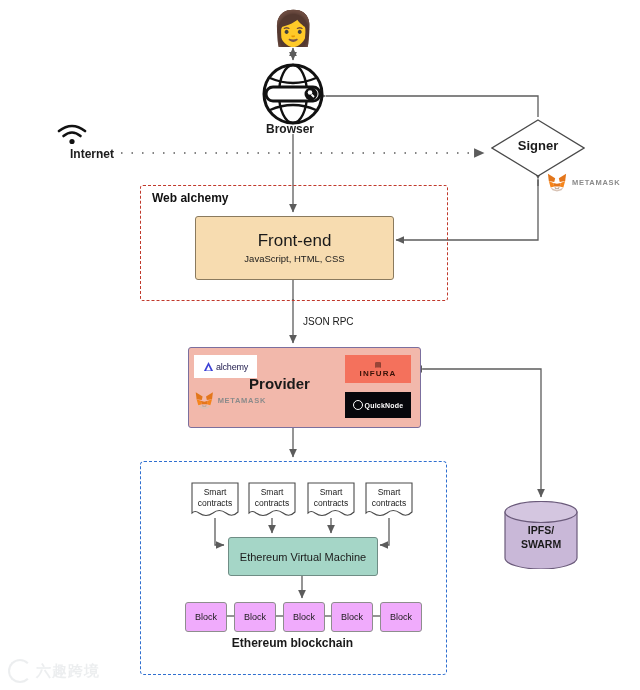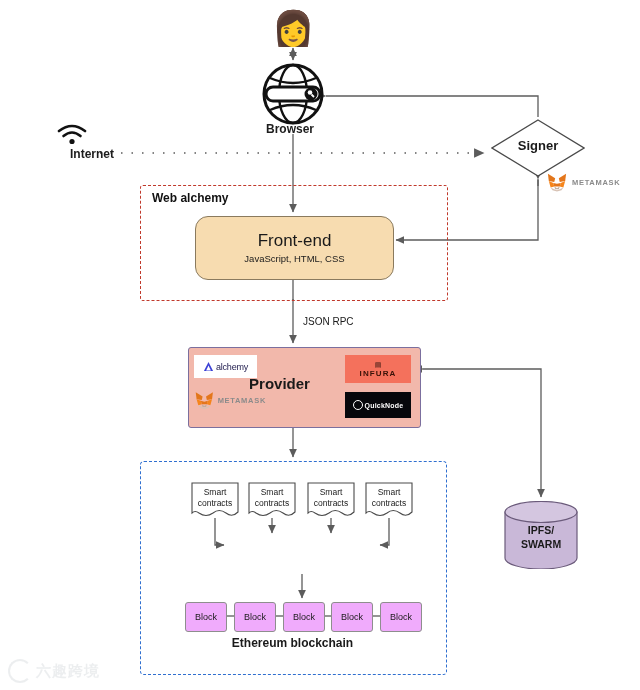--- a/index.html
+++ b/index.html
@@ -30,21 +30,21 @@
   
   #metamask-signer{left:546px;top:170px;width:86px;height:24px;display:flex;align-items:center;gap:4px;}
   .mm-text{font-size:7.5px;letter-spacing:.7px;color:#8b8b8b;font-weight:bold;}
   .fox{width:22px;height:20px;display:block;}
 
   
   #web-server-box{left:140px;top:185px;width:306px;height:114px;border:1.6px dashed #c0392b;border-radius:3px;background:transparent;}
   #web-server-label{left:152px;top:191px;font-size:12px;font-weight:bold;color:#111;}
 
   
-  #frontend-box{left:195px;top:216px;width:197px;height:62px;background:#f7dcb0;border:1.2px solid #8a7a5e;border-radius:13px;
+  #frontend-box{left:195px;top:216px;width:197px;height:62px;background:#f7dcb0;border:1.2px solid #8a7a5e;border-radius:3px;
                 display:flex;flex-direction:column;align-items:center;justify-content:center;}
   #frontend-title{font-size:17px;color:#1a1a1a;line-height:1.05;}
   #frontend-sub{font-size:9.5px;color:#1a1a1a;margin-top:3px;}
 
   
   #jsonrpc-label{left:303px;top:316px;font-size:10px;color:#1a1a1a;}
 
   
   #provider-box{left:188px;top:347px;width:231px;height:79px;background:#f2b8ab;border:1.3px solid #7b6f9e;border-radius:3px;}
   #provider-title{left:188px;top:375px;width:183px;text-align:center;font-size:15px;font-weight:bold;color:#1a1a1a;}
@@ -243,20 +243,23 @@
     </svg>
     <div class="ctext">Smart contracts</div>
   </div>
   <div class="contract" style="left:365px;top:482px;">
     <svg class="doc" viewBox="0 0 48 36">
       <path d="M1,1 H47 V30 Q41,36 35,31 Q28,26 22,31 Q15,36 8,31 Q4,28 1,31 z" fill="#fff" stroke="#4a4a4a" stroke-width="1.1"></path>
     </svg>
     <div class="ctext">Smart contracts</div>
   </div>
 
+  <div class="abs" id="evm-box">
+    <span id="evm-text">Ethereum Virtual Machine</span>
+  </div>
 
   <div class="block" style="left:185px;">Block</div>
   <div class="block" style="left:234px;">Block</div>
   <div class="block" style="left:283px;">Block</div>
   <div class="block" style="left:331px;">Block</div>
   <div class="block" style="left:380px;">Block</div>
   <div class="abs" id="chain-label">Ethereum blockchain</div>
 
   <div class="abs" id="ipfs-shape">
     <svg viewBox="0 0 74 68" width="74" height="68">

